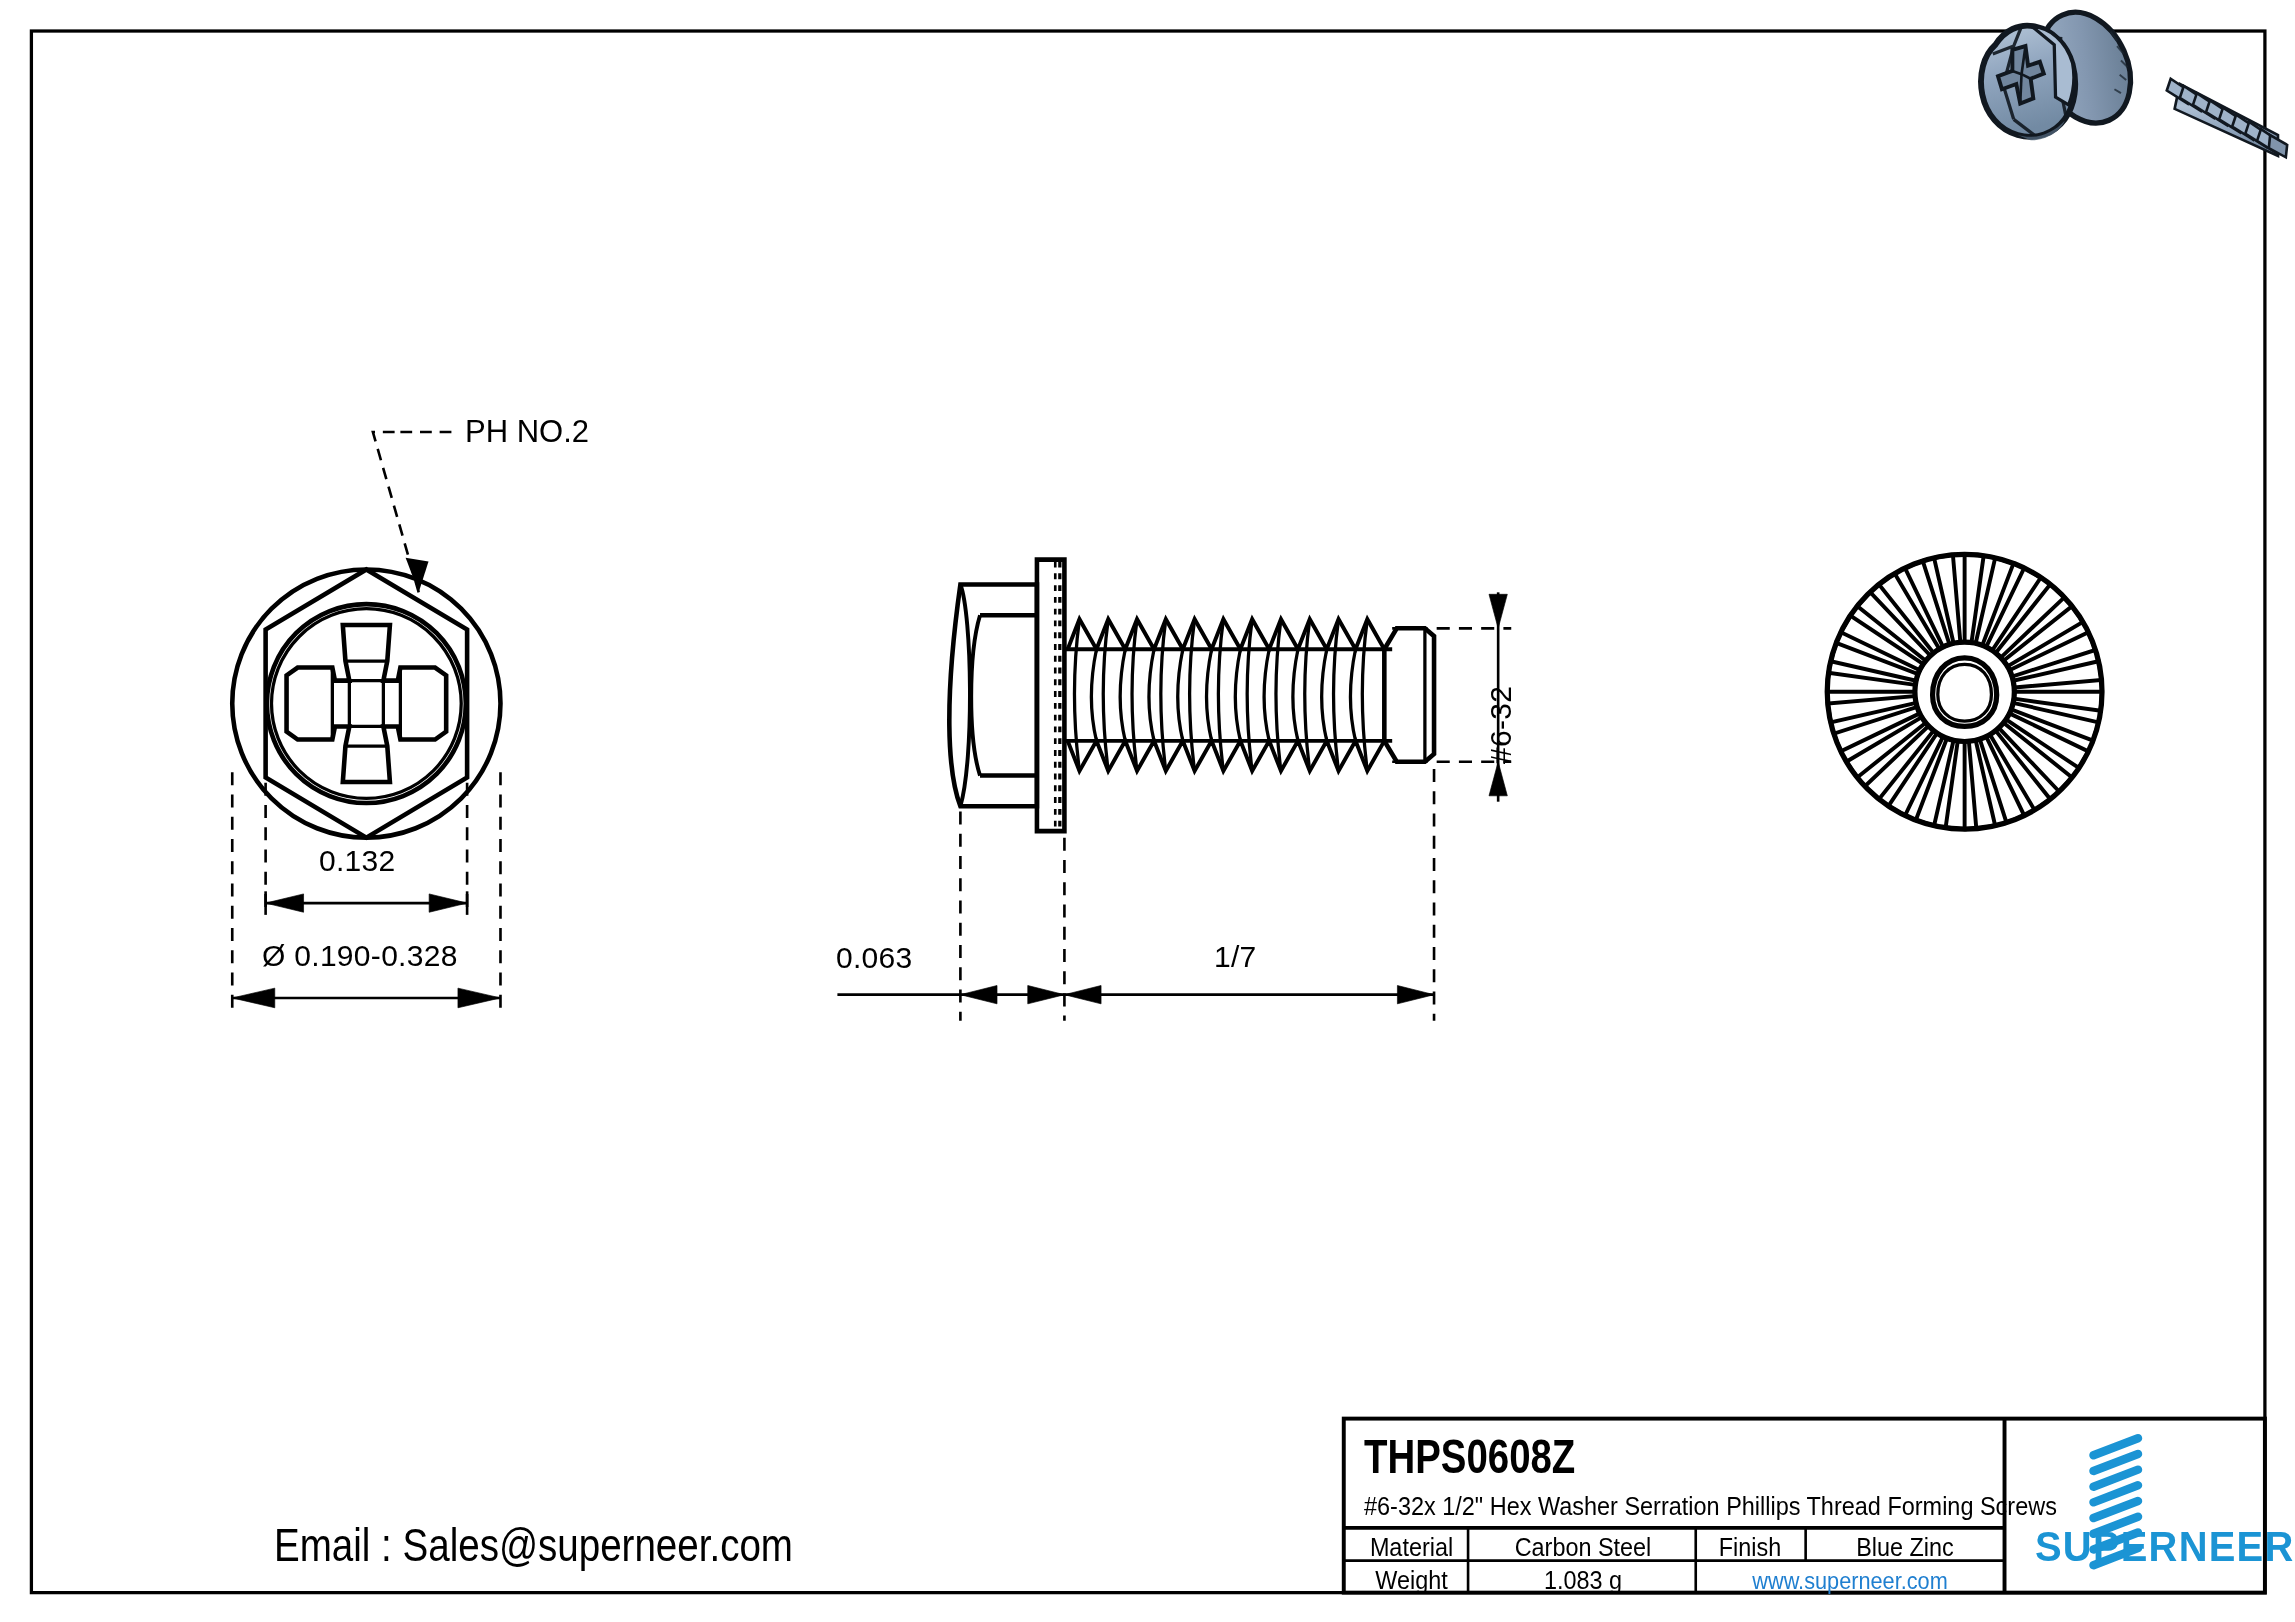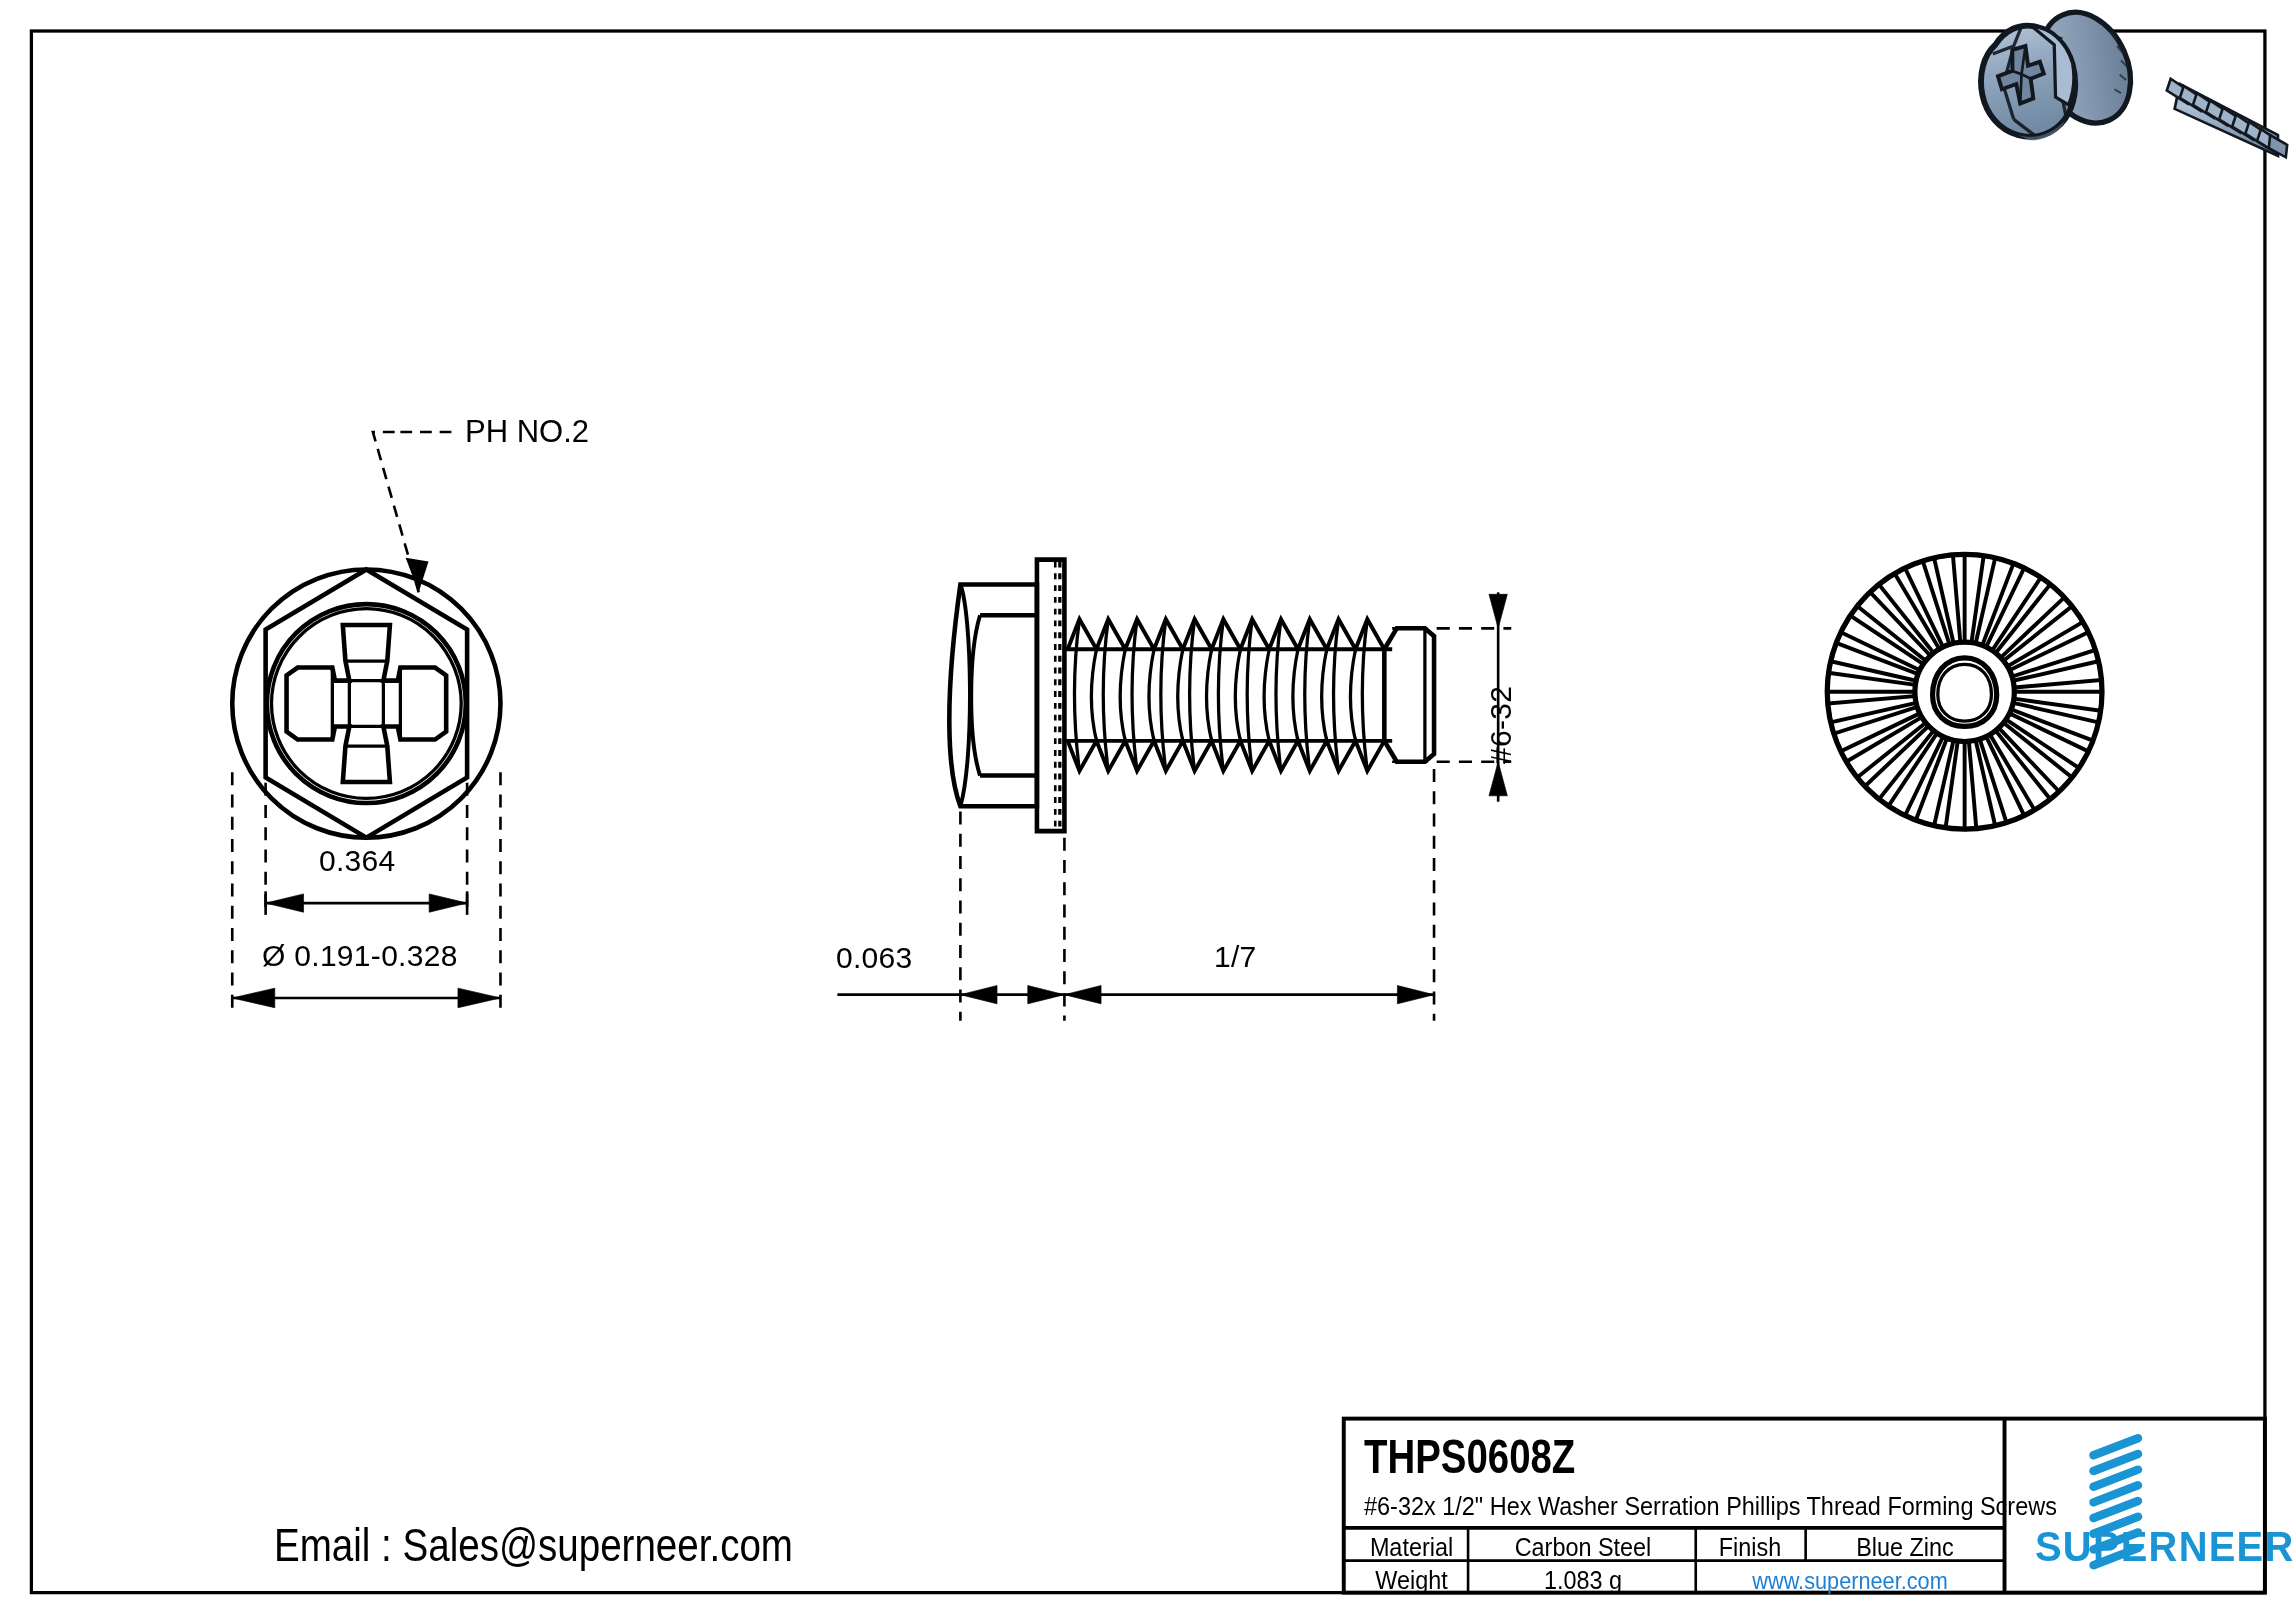--- a/index.html
+++ b/index.html
@@ -379,23 +379,23 @@
 
       <line x1="2244" y1="2335" x2="2244" y2="2434" stroke-width="4"></line>
       <line x1="2592" y1="2335" x2="2592" y2="2434" stroke-width="4"></line>
       <line x1="2760" y1="2335" x2="2760" y2="2385" stroke-width="4"></line>
     </g>
 
   </svg>
 
   <div class="txt leadtext" style="left:465px; top:414px;">PH NO.2</div>
 
-  <div class="txt dimtext" style="left:319px; top:844px;">0.364</div>
-
-  <div class="txt dimtext" style="left:262px; top:939px;">Ø 0.191-0.328</div>
+  <div class="txt dimtext" style="left:319px; top:844px;">0.132</div>
+
+  <div class="txt dimtext" style="left:262px; top:939px;">Ø 0.190-0.328</div>
 
   <div class="txt dimtext" style="left:836px; top:941px;">0.063</div>
 
   <div class="txt dimtext" style="left:1214px; top:940px;">1/7</div>
 
   <div class="txt dimtext vert" style="left:1484px; top:764px;">#6-32</div>
 
   <div class="txt email" style="left:274px; top:1517px;">Email : Sales@superneer.com</div>
 
   <div class="txt tb-partno" style="left:1364px; top:1429px;">THPS0608Z</div>

